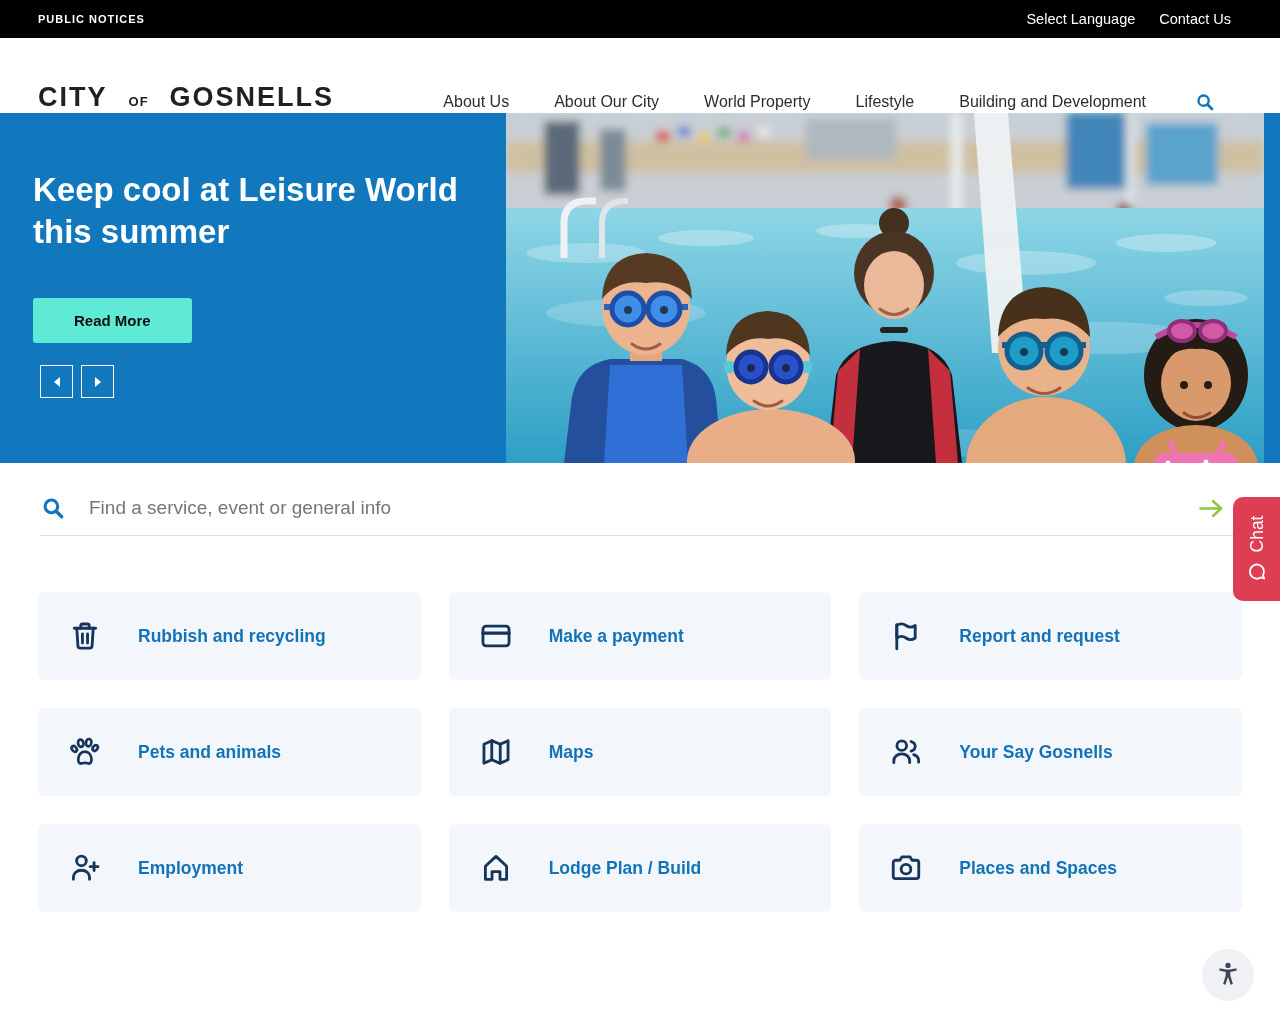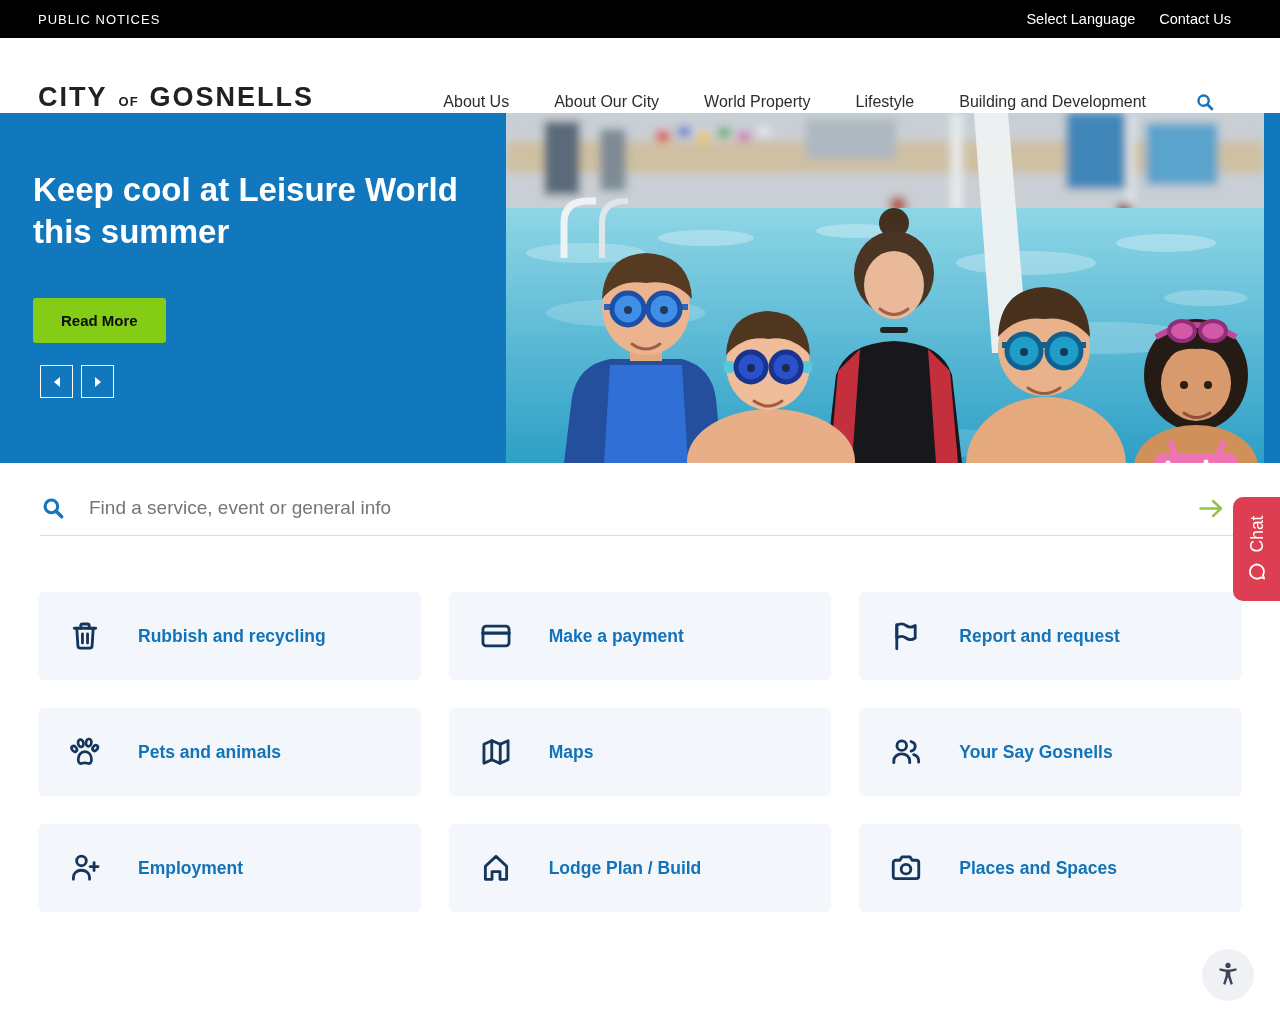--- a/index.html
+++ b/index.html
@@ -9,46 +9,46 @@
     background:#ffffff;
     position:relative;
     overflow:hidden;
   }
   
   .topbar {
     height:38px; background:#000;
     display:flex; align-items:center; justify-content:space-between;
     padding:0 49px 0 38px;
   }
-  .topbar-left { color:#fff; font-size:13px; font-weight:normal; letter-spacing:1px; }
+  .topbar-left { color:#fff; font-size:11px; font-weight:bold; letter-spacing:1px; }
   .topbar-right { display:flex; gap:24px; }
   .topbar-right a { color:#fff; font-size:14.5px; text-decoration:none; cursor:pointer; }
 
   
   .header {
     height:75px; background:#fff;
     display:flex; align-items:flex-end; justify-content:space-between;
     padding:0 64px 0 38px;
   }
   .logo { display:flex; align-items:baseline; color:#232020; cursor:pointer; text-decoration:none; }
   .logo .big { font-size:27px; font-weight:bold; letter-spacing:2px; }
-  .logo .small { font-size:13px; font-weight:bold; letter-spacing:1px; margin:0 11px; }
+  .logo .small { font-size:13px; font-weight:bold; letter-spacing:1px; margin:0 21px; }
   .nav { display:flex; align-items:center; gap:45px; }
   .nav a { color:#2d2d2d; font-size:16px; text-decoration:none; cursor:pointer; }
   .nav .search-btn { background:none; border:none; cursor:pointer; display:flex; align-items:center; margin-left:3px; }
 
   
   .hero { position:relative; height:350px; background:#1278BE; overflow:hidden; }
   .hero-photo { position:absolute; top:0; right:16px; width:758px; height:350px; display:block; }
   .hero-content { position:absolute; left:33px; top:56px; width:470px; z-index:2; }
   .hero-content h1 { color:#fff; font-size:33px; line-height:1.27; font-weight:bold; margin-bottom:45px; }
   .read-more {
-    display:inline-block; background:#84cc16; color:#0d0d0d;
+    display:inline-block; background:#5eead4; color:#0d0d0d;
     font-size:15px; font-weight:bold; font-family:inherit;
-    border:none; border-radius:3px; padding:14px 28px; cursor:pointer;
+    border:none; border-radius:3px; padding:14px 41px; cursor:pointer;
   }
   .carousel { position:absolute; left:40px; top:252px; display:flex; gap:8px; z-index:2; }
   .carousel button {
     width:33px; height:33px; background:transparent; border:1.6px solid #fff;
     display:flex; align-items:center; justify-content:center; cursor:pointer;
   }
 
   
   .search-section { padding:32px 40px 0; }
   .search-row {

